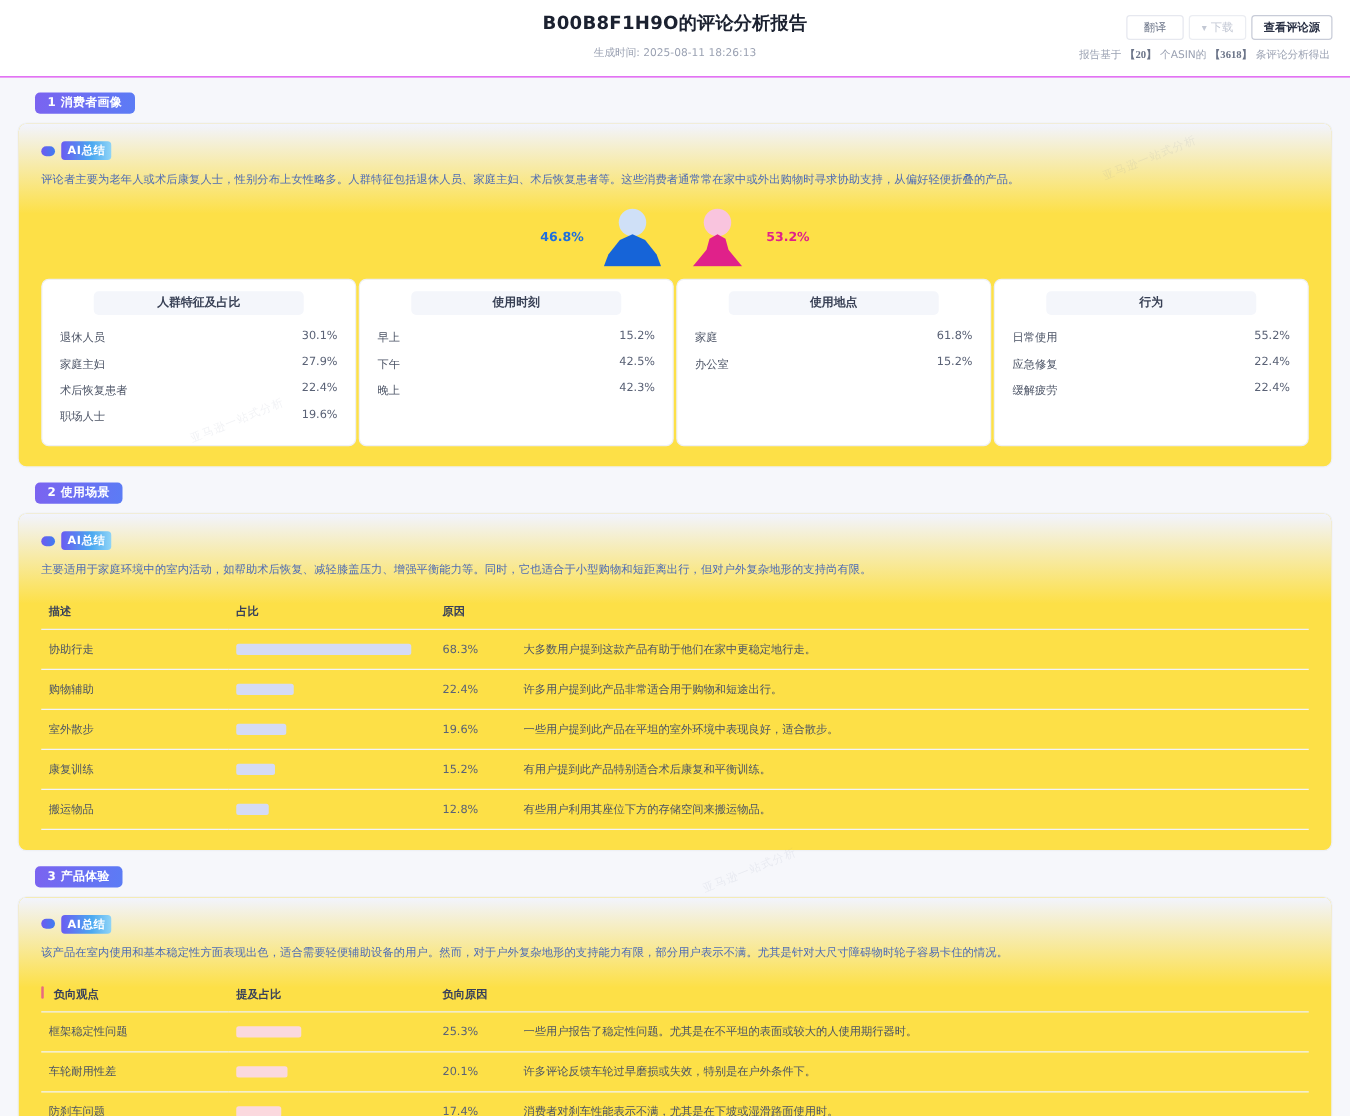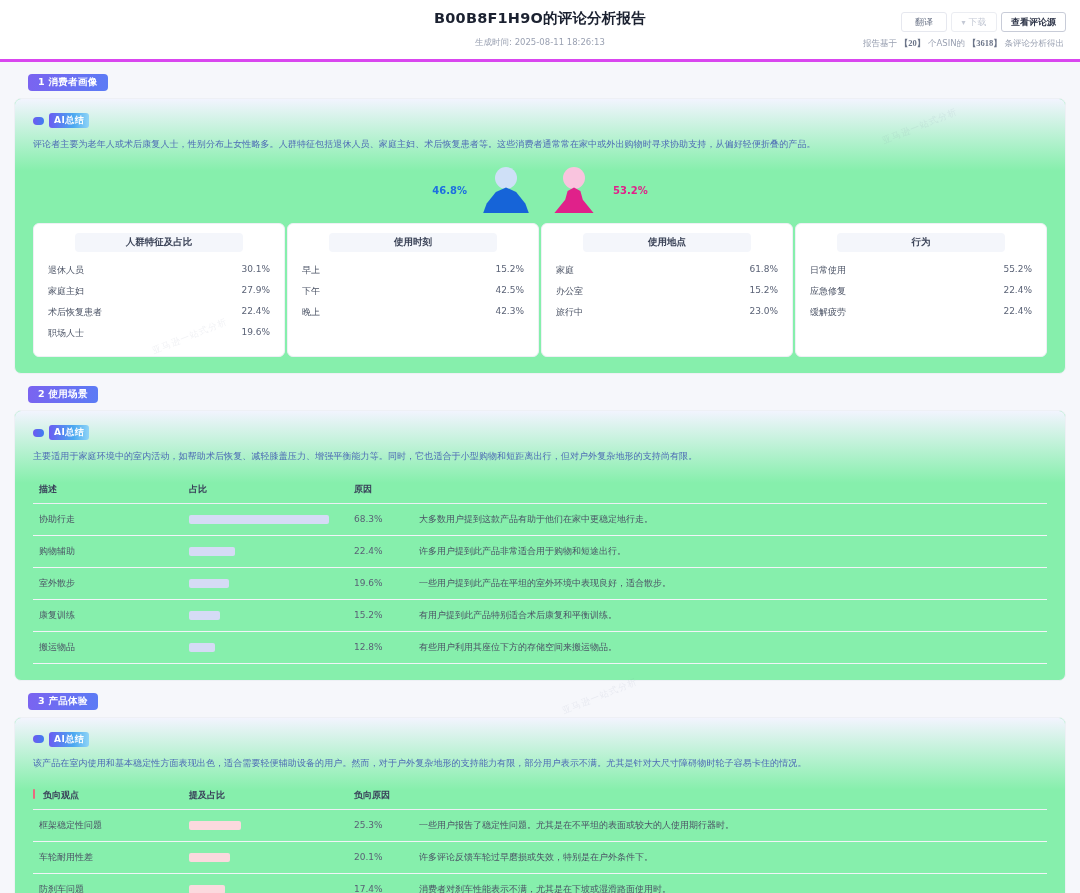--- a/index.html
+++ b/index.html
@@ -23,21 +23,21 @@
     pointer-events: none;
     user-select: none;
     letter-spacing: 1px;
   }
 
   
   .header {
     position: relative;
     height: 62px;
     background: #ffffff;
-    border-bottom: 3px solid #d946ef;
+    border-bottom: 1px solid #d946ef;
   }
   .title-wrap {
     position: absolute; left: 0; right: 0; top: 9px;
     text-align: center;
   }
   .rep-title { font-size: 14.5px; font-weight: 600; color: #1b2130; letter-spacing: .2px; }
   .rep-sub { font-size: 8.5px; color: #9aa1b2; margin-top: 9px; }
 
   .header-actions {
     position: absolute; right: 14px; top: 12px;
@@ -67,21 +67,21 @@
     display: inline-flex; align-items: center;
     height: 17px; padding: 0 10px;
     border-radius: 4px;
     background: linear-gradient(100deg, #7b63f0 0%, #5b7cf5 100%);
     color: #fff; font-size: 9.5px; font-weight: 600;
     letter-spacing: .3px;
     margin: 12px 0 7px 14px;
   }
   .card {
     position: relative;
-    background: #86efac;
+    background: #fde047;
     border: 1px solid #eef0f5;
     border-radius: 7px;
     overflow: hidden;
   }
   .card::before {
     content: "";
     position: absolute; left: 0; right: 0; top: 0; height: 72px;
     background: linear-gradient(180deg, #f2f4fe 0%, rgba(255,255,255,0) 100%);
     pointer-events: none;
   }
@@ -277,24 +277,20 @@
           <div class="stat-card">
             <div class="stat-title">使用地点</div>
             <div class="stat-row">
               <span>家庭</span>
               <span class="v">61.8%</span>
             </div>
             <div class="stat-row">
               <span>办公室</span>
               <span class="v">15.2%</span>
             </div>
-            <div class="stat-row">
-              <span>旅行中</span>
-              <span class="v">23.0%</span>
-            </div>
           </div>
 
           <div class="stat-card">
             <div class="stat-title">行为</div>
             <div class="stat-row">
               <span>日常使用</span>
               <span class="v">55.2%</span>
             </div>
             <div class="stat-row">
               <span>应急修复</span>

